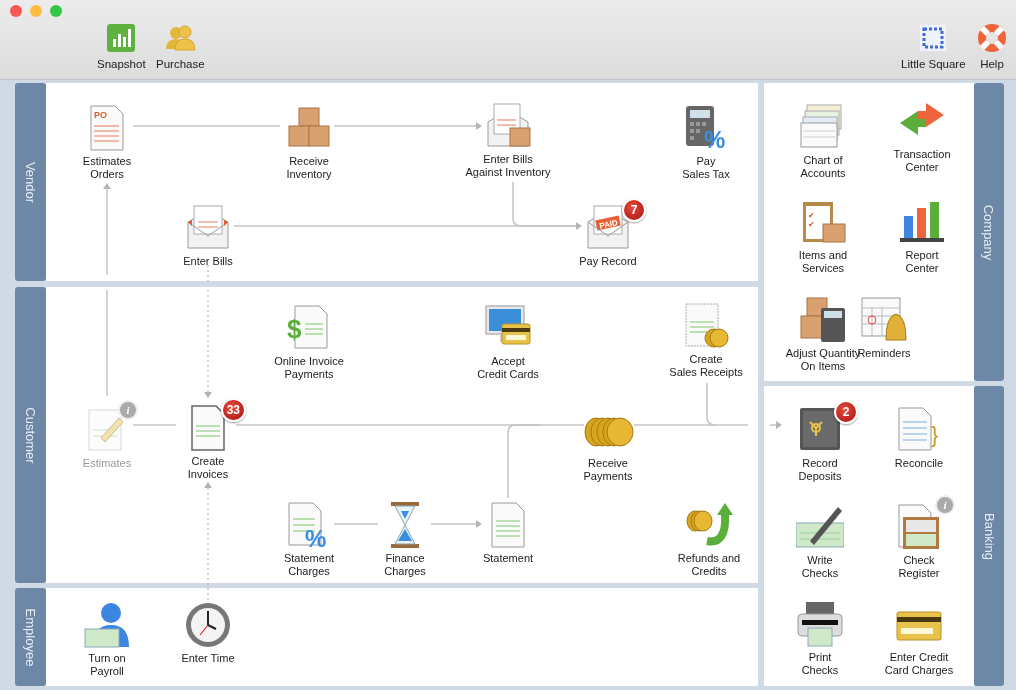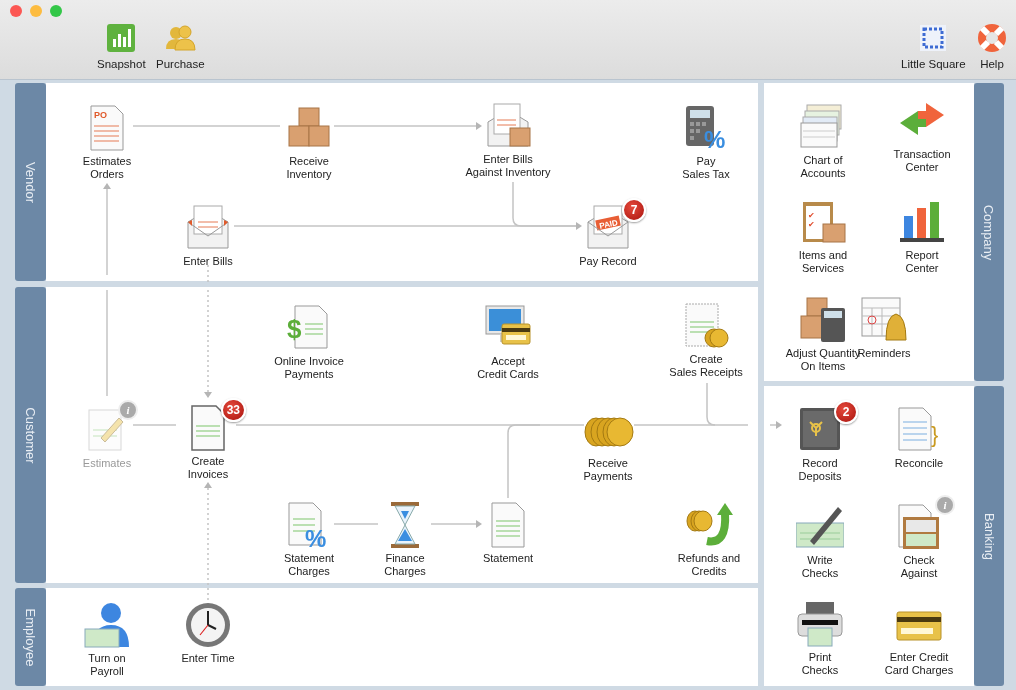--- a/index.html
+++ b/index.html
@@ -463,21 +463,21 @@
 </div>
 <div class="node" style="left:864px;top:503px">
   <div class="ic"><svg width="48" height="48">
         <path d="M4 2 H28 L36 10 V44 H4Z" fill="#fafafa" stroke="#999"></path>
         <rect x="8" y="14" width="36" height="32" fill="#b07a40"></rect>
         <rect x="11" y="17" width="30" height="12" fill="#e8e8e8"></rect>
         <rect x="11" y="31" width="30" height="12" fill="#cfe9c8"></rect>
       </svg>
     <div class="info">i</div></div>
   <span style="white-space:pre">Check
-Against</span>
+Register</span>
 </div>
 <div class="node" style="left:765px;top:600px">
   <div class="ic"><svg width="48" height="48">
         <rect x="10" y="2" width="28" height="14" fill="#666"></rect>
         <rect x="2" y="14" width="44" height="22" rx="4" fill="#ddd" stroke="#999"></rect>
         <rect x="6" y="20" width="36" height="5" fill="#111"></rect>
         <rect x="12" y="28" width="24" height="18" fill="#cfe9c8" stroke="#8ab"></rect>
       </svg></div>
   <span style="white-space:pre">Print
 Checks</span>

